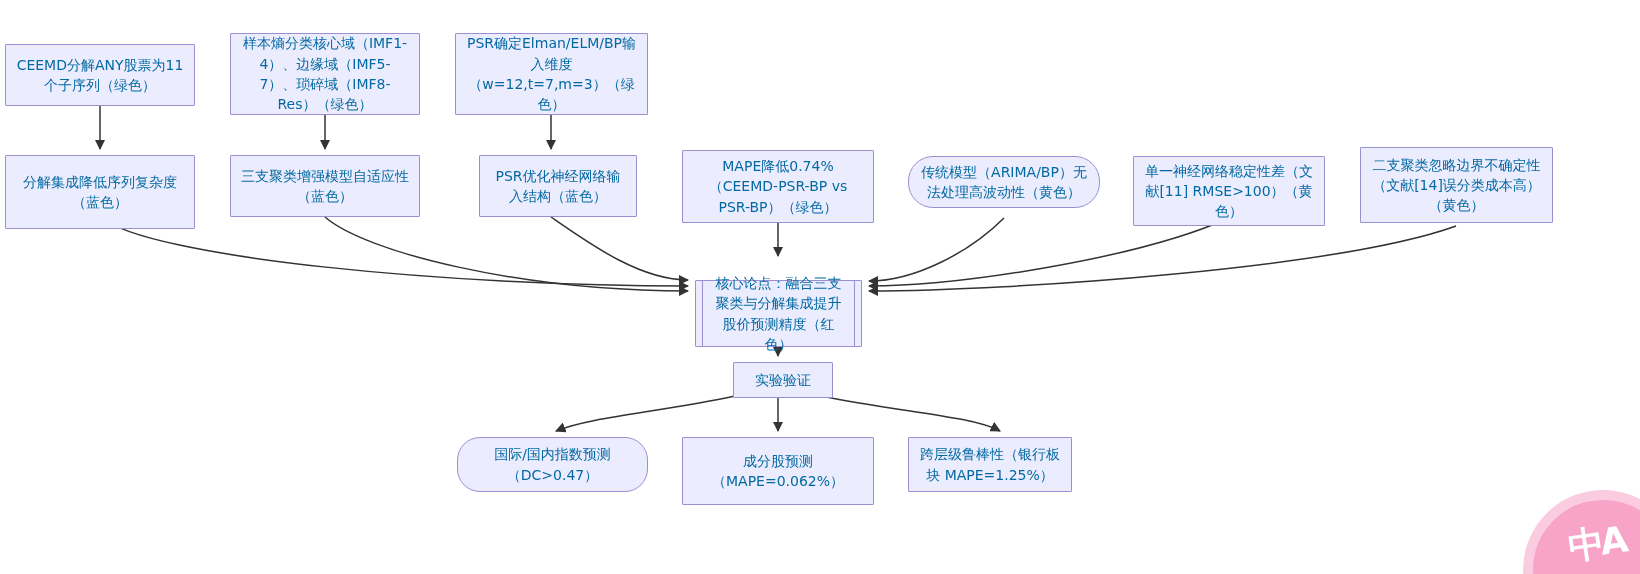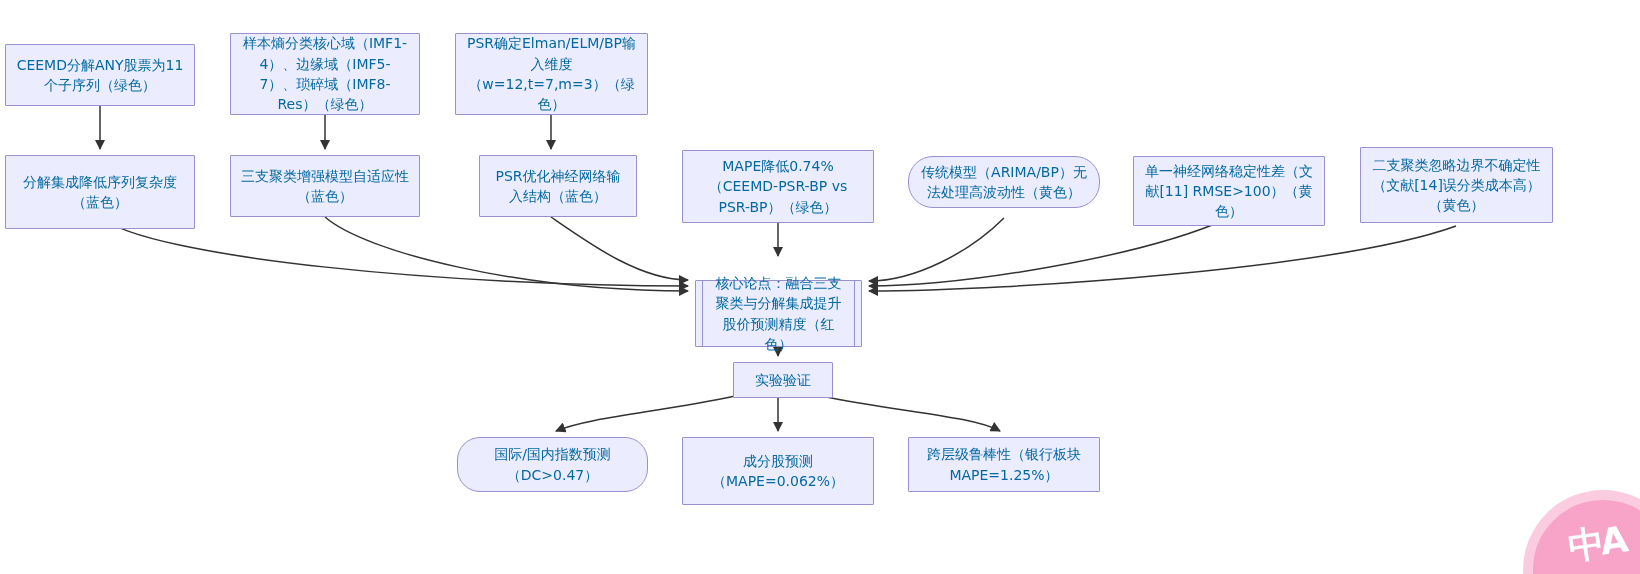--- a/index.html
+++ b/index.html
@@ -123,19 +123,19 @@
     <span>核心论点：融合三支聚类与分解集成提升股价预测精度（红色）</span>
     <span class="inner-line right"></span>
   </div>
 
   <div class="node" style="left:733px; top:362px; width:100px; height:36px;">实验验证</div>
 
   <div class="node" style="left:457px; top:437px; width:191px; height:55px;border-radius:23px;">国际/国内指数预测（DC&gt;0.47）</div>
 
   <div class="node" style="left:682px; top:437px; width:192px; height:68px;">成分股预测（MAPE=0.062%）</div>
 
-  <div class="node" style="left:908px; top:437px; width:192px; height:55px;">跨层级鲁棒性（银行板块 MAPE=1.25%）</div>
+  <div class="node" style="left:908px; top:437px; width:164px; height:55px;">跨层级鲁棒性（银行板块 MAPE=1.25%）</div>
 
   <div class="watermark">
     <span class="wm-text">中A</span>
   </div>
 
 </div>
 
 </body></html>

